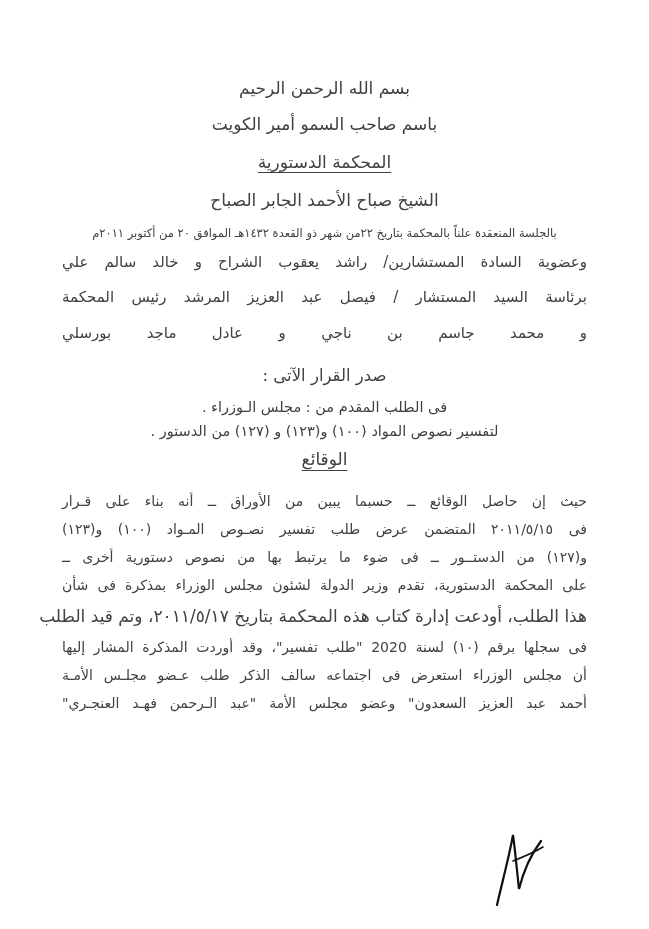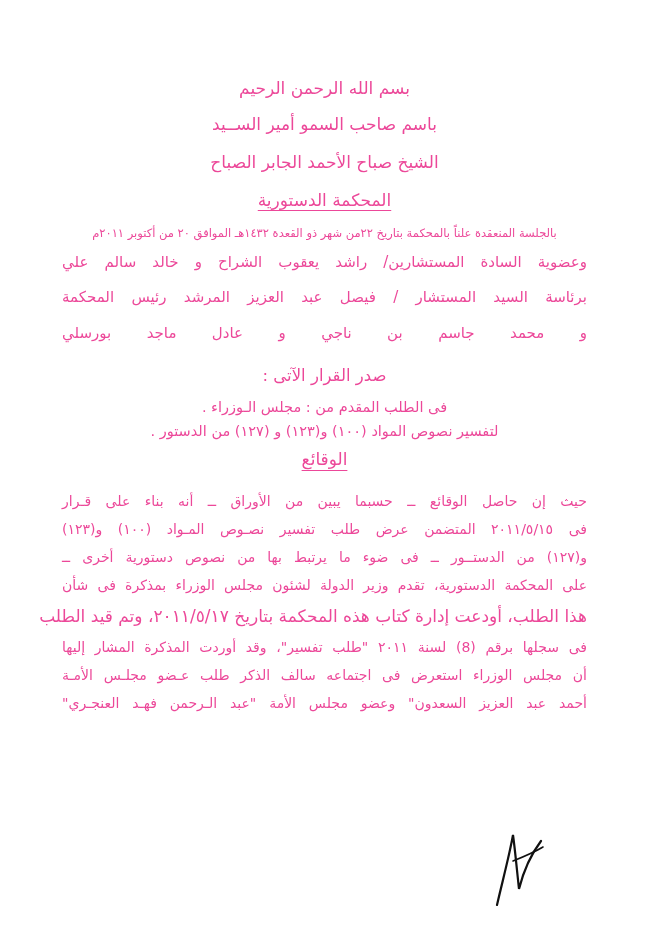--- a/index.html
+++ b/index.html
@@ -21,21 +21,21 @@
     box-sizing: border-box;
     padding: 60px 62px 30px 62px;
     position: relative;
     direction: rtl;
   }
   .center {
     text-align: center;
   }
   .ln {
     font-family: "DejaVu Sans", sans-serif;
-    color: #ec4899;
+    color: #404040;
   }
   .basmala {
     font-size: 17px;
     margin-top: 18px;
     letter-spacing: 0.5px;
   }
   .l2 {
     font-size: 17px;
     margin-top: 16px;
   }
@@ -115,25 +115,25 @@
     display: block;
   }
 </style>
 </head>
 <body>
 
 <div class="page">
 
   <div class="ln center basmala">بسم الله الرحمن الرحيم</div>
 
-  <div class="ln center l2">باسم صاحب السمو أمير الســيد</div>
+  <div class="ln center l2">باسم صاحب السمو أمير الكويت</div>
+
+  <div class="ln center court">المحكمة الدستورية</div>
 
   <div class="ln center l3">الشيخ صباح الأحمد الجابر الصباح</div>
-
-  <div class="ln center court">المحكمة الدستورية</div>
 
   <div class="ln session">بالجلسة المنعقدة علناً بالمحكمة بتاريخ ٢٢من شهر ذو القعدة ١٤٣٢هـ الموافق ٢٠ من أكتوبر ٢٠١١م</div>
 
   <div class="ln panel">وعضوية السادة المستشارين/ راشد يعقوب الشراح و خالد سالم علي</div>
   <div class="ln panel">برئاسة السيد المستشار  / فيصل عبد العزيز المرشد   رئيس المحكمة</div>
   <div class="ln panel">و محمد جاسم بن ناجي و عادل ماجد بورسلي</div>
 
   <div class="ln decision">صدر القرار الآتى :</div>
 
   <div class="ln req">فى الطلب المقدم من : مجلس الـوزراء .</div>
@@ -141,21 +141,21 @@
 
 
   <div class="ln facts-title">الوقائع</div>
 
   <div class="ln body-par">
     <div>حيث إن حاصل الوقائع ــ حسبما يبين من الأوراق ــ أنه بناء على قـرار</div>
     <div>فى ٢٠١١/٥/١٥ المتضمن عرض طلب تفسير نصـوص المـواد (١٠٠) و(١٢٣)</div>
     <div>و(١٢٧) من الدستــور  ــ فى ضوء ما يرتبط بها من نصوص دستورية أخرى ــ</div>
     <div>على المحكمة الدستورية، تقدم وزير الدولة لشئون مجلس الوزراء بمذكرة فى شأن</div>
     <div class="small-line">هذا الطلب، أودعت إدارة كتاب هذه المحكمة بتاريخ ٢٠١١/٥/١٧، وتم قيد الطلب</div>
-    <div>فى سجلها برقم (8) لسنة ٢٠١١ "طلب تفسير"، وقد أوردت المذكرة المشار إليها</div>
+    <div>فى سجلها برقم (١٠) لسنة 2020 "طلب تفسير"، وقد أوردت المذكرة المشار إليها</div>
     <div>أن مجلس الوزراء استعرض فى اجتماعه سالف الذكر طلب عـضو مجلـس الأمـة</div>
     <div>أحمد عبد العزيز السعدون" وعضو مجلس الأمة "عبد الـرحمن فهـد العنجـري"</div>
   </div>
 
   <div class="signature">
     <svg width="90" height="80" viewBox="0 0 90 80">
       <path d="M8 78 C 14 52, 20 30, 24 8 C 26 22, 28 44, 30 62 C 34 46, 40 30, 52 14" fill="none" stroke="#111" stroke-width="2.2" stroke-linecap="round"></path>
       <path d="M24 34 C 34 30, 44 26, 54 20" fill="none" stroke="#111" stroke-width="1.6" stroke-linecap="round"></path>
     </svg>
   </div>

